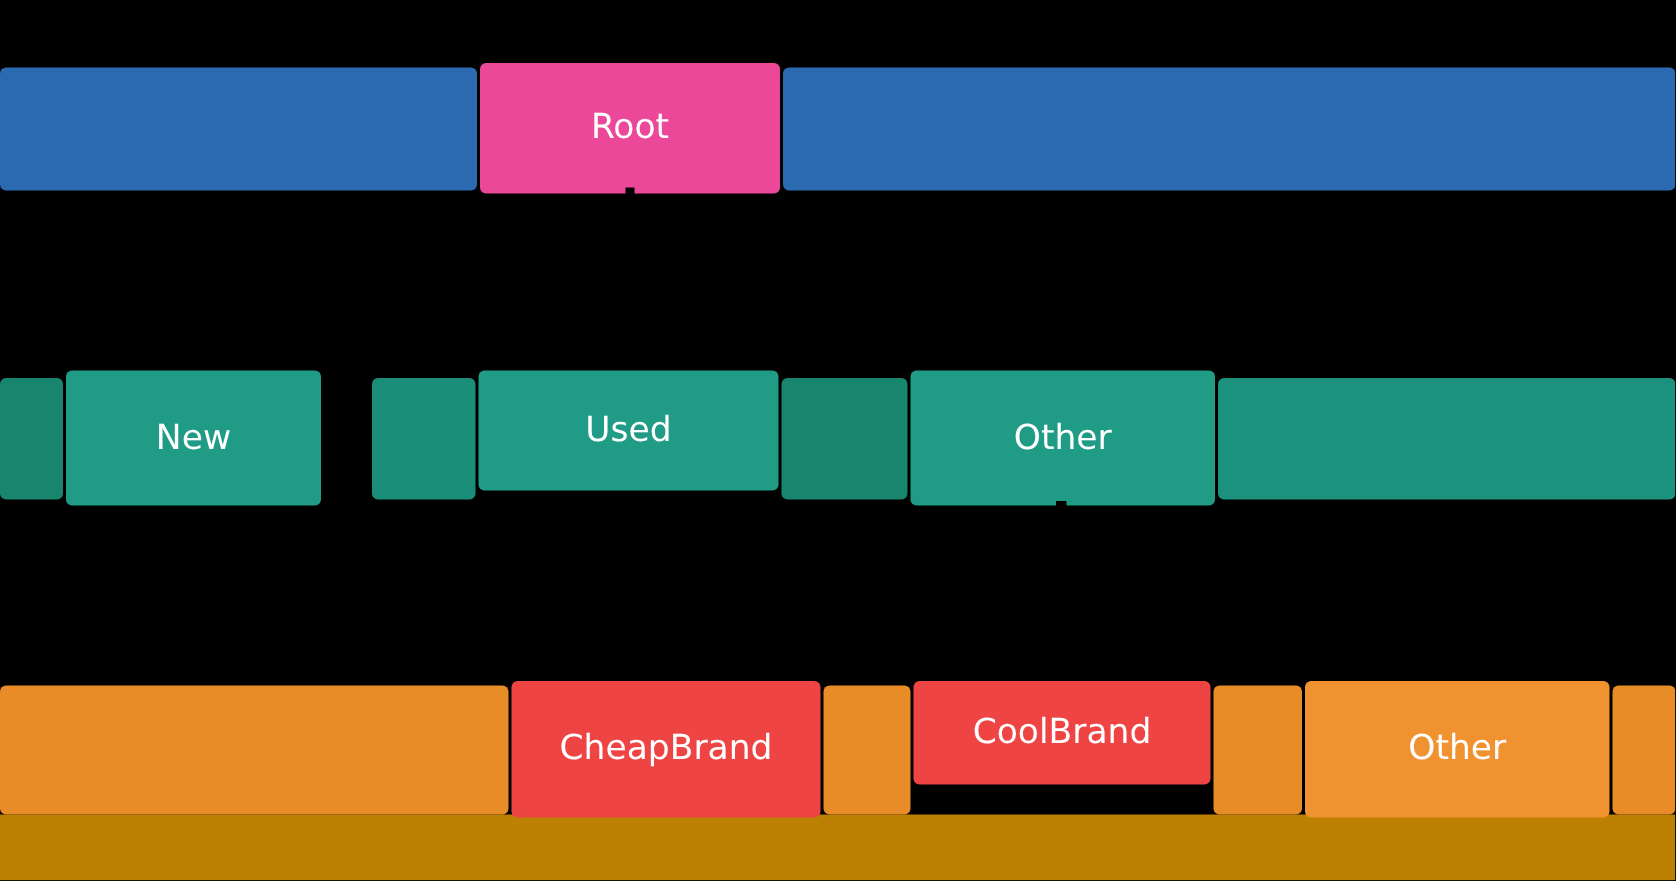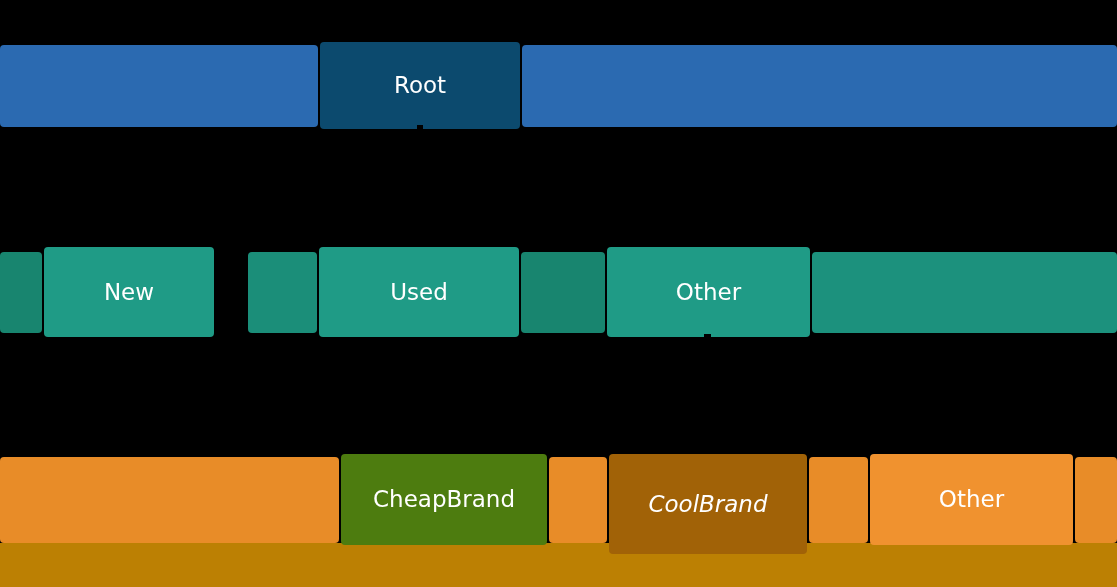--- a/index.html
+++ b/index.html
@@ -37,43 +37,43 @@
     position: absolute;
     background: #000000;
   }
 </style>
 </head>
 <body>
 
 <div id="stage" style="background: rgb(0, 0, 0); width: 1117px; height: 587px;">
     <div class="strip" style="left: 0px; top: 543px; width: 1117px; height: 44px; background: rgb(188, 128, 3);"></div>
     <div class="seg" style="left: 0px; width: 318px; top: 45px; height: 82px; background: rgb(43, 106, 177);"></div>
-    <div class="seg" style="left: 320px; width: 200px; top: 42px; height: 87px; background: #0c4a6e;">
+    <div class="seg" style="left: 320px; width: 200px; top: 42px; height: 87px; background: #ec4899;">
       <span>Root</span>
     </div>
     <div class="seg" style="left: 522px; width: 595px; top: 45px; height: 82px; background: rgb(43, 106, 177);"></div>
     <div class="seg" style="left: 0px; width: 42px; top: 252px; height: 81px; background: rgb(24, 133, 111);"></div>
     <div class="seg" style="left: 44px; width: 170px; top: 247px; height: 90px; background: rgb(31, 155, 134);">
       <span>New</span>
     </div>
     <div class="seg" style="left: 248px; width: 69px; top: 252px; height: 81px; background: rgb(27, 142, 121);"></div>
-    <div class="seg" style="left: 319px; width: 200px; top: 247px; height: 90px; background: rgb(31, 155, 134);">
+    <div class="seg" style="left: 319px; width: 200px; top: 247px; height: 80px; background: rgb(31, 155, 134);">
       <span>Used</span>
     </div>
     <div class="seg" style="left: 521px; width: 84px; top: 252px; height: 81px; background: rgb(24, 133, 111);"></div>
     <div class="seg" style="left: 607px; width: 203px; top: 247px; height: 90px; background: rgb(31, 155, 134);">
       <span>Other</span>
     </div>
     <div class="seg" style="left: 812px; width: 305px; top: 252px; height: 81px; background: rgb(28, 145, 125);"></div>
     <div class="seg" style="left: 0px; width: 339px; top: 457px; height: 86px; background: rgb(232, 140, 40);"></div>
-    <div class="seg" style="left: 341px; width: 206px; top: 454px; height: 91px; background: #4d7c0f;">
+    <div class="seg" style="left: 341px; width: 206px; top: 454px; height: 91px; background: #ef4444;">
       <span>CheapBrand</span>
     </div>
     <div class="seg" style="left: 549px; width: 58px; top: 457px; height: 86px; background: rgb(232, 140, 40);"></div>
-    <div class="seg" style="left: 609px; width: 198px; top: 454px; height: 100px; background: #a16207; font-style: italic;">
+    <div class="seg" style="left: 609px; width: 198px; top: 454px; height: 69px; background: #ef4444;">
       <span>CoolBrand</span>
     </div>
     <div class="seg" style="left: 809px; width: 59px; top: 457px; height: 86px; background: rgb(232, 140, 40);"></div>
     <div class="seg" style="left: 870px; width: 203px; top: 454px; height: 91px; background: rgb(240, 146, 47);">
       <span>Other</span>
     </div>
     <div class="seg" style="left: 1075px; width: 42px; top: 457px; height: 86px; background: rgb(232, 140, 40);"></div>
     <div class="tick" style="left: 417px; top: 125px; width: 6px; height: 5px;"></div>
     <div class="tick" style="left: 704px; top: 334px; width: 7px; height: 6px;"></div>
   </div>

